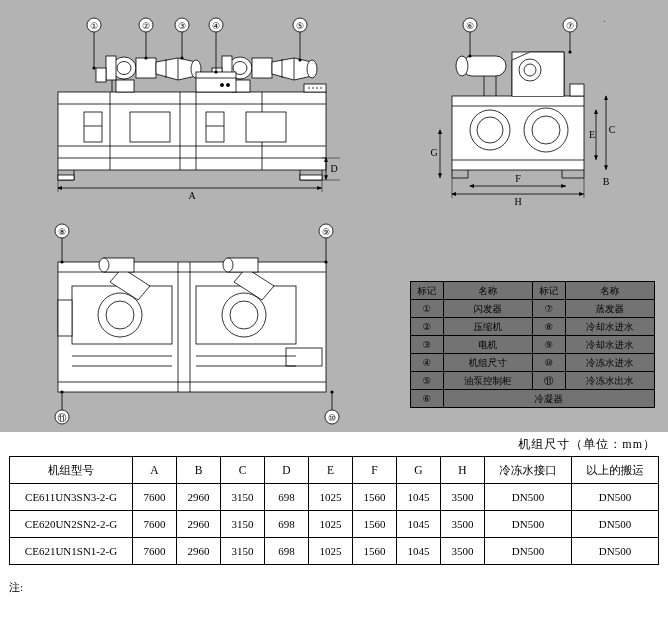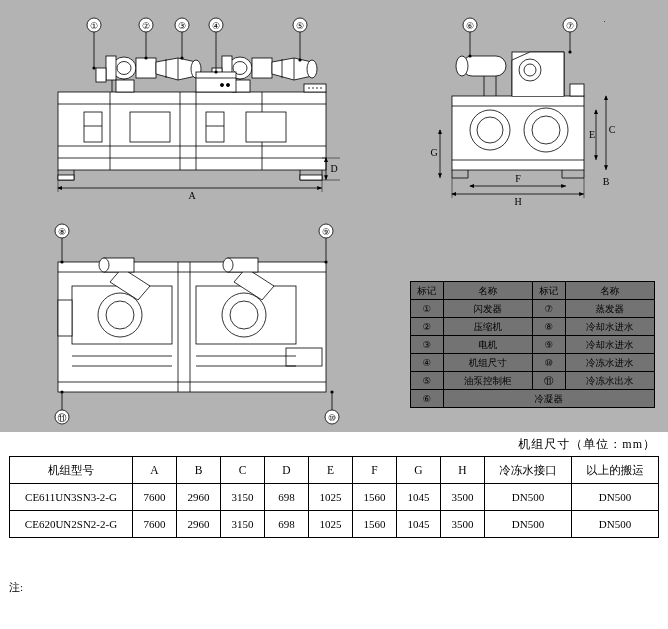--- a/index.html
+++ b/index.html
@@ -381,20 +381,33 @@
         <td>2960</td>
         <td>3150</td>
         <td>698</td>
         <td>1025</td>
         <td>1560</td>
         <td>1045</td>
         <td>3500</td>
         <td>DN500</td>
         <td>DN500</td>
       </tr>
+      <tr>
+        <td>CE621UN1SN1-2-G</td>
+        <td>7600</td>
+        <td>2960</td>
+        <td>3150</td>
+        <td>698</td>
+        <td>1025</td>
+        <td>1560</td>
+        <td>1045</td>
+        <td>3500</td>
+        <td>DN500</td>
+        <td>DN500</td>
+      </tr>
     </tbody>
   </table>
 
   <div class="notes">
     <div class="notes-title">注:</div>
   </div>
 
 </div>
 
 </body></html>

